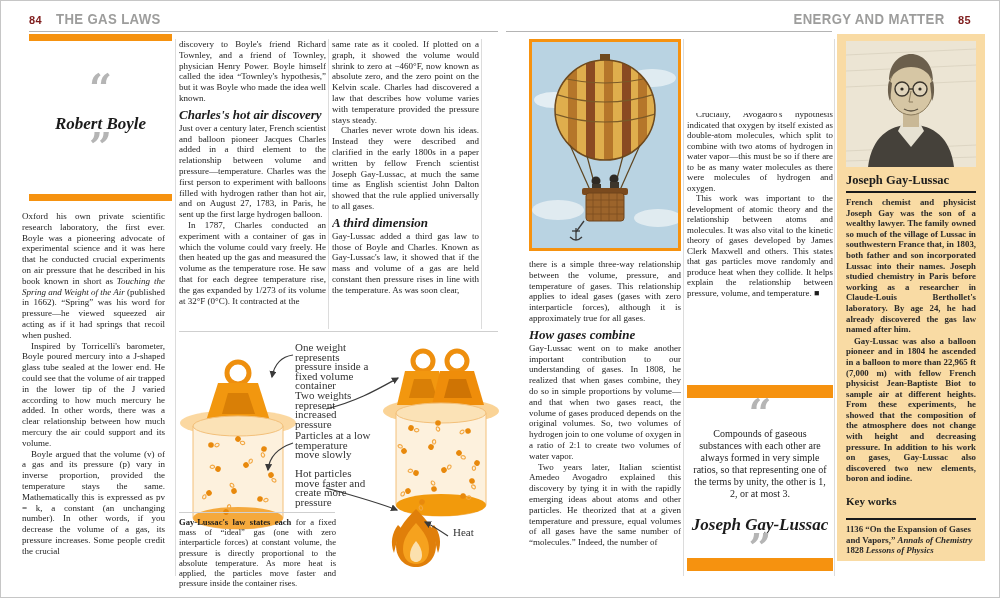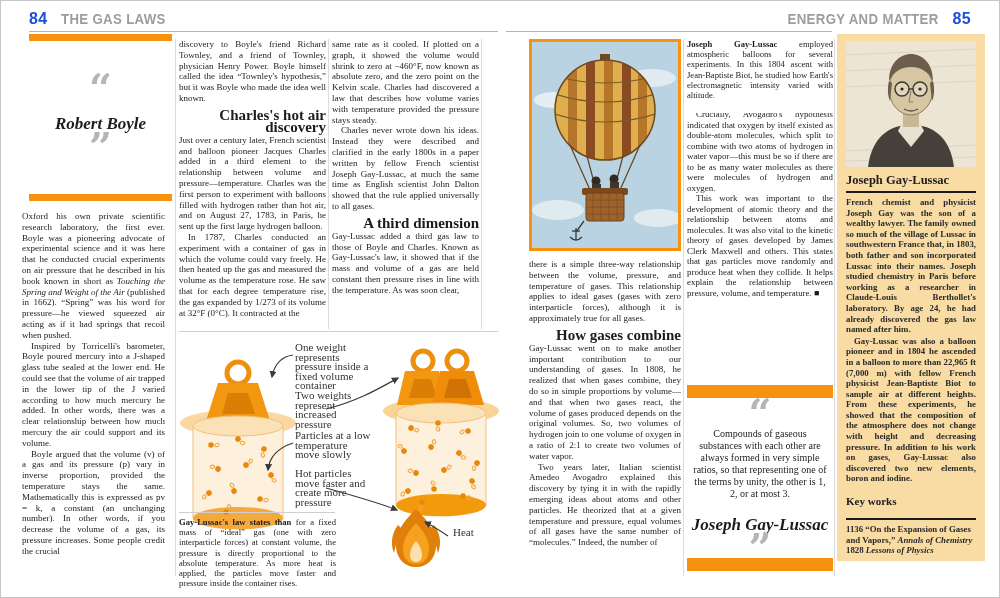--- a/index.html
+++ b/index.html
@@ -1,33 +1,33 @@
 <!DOCTYPE html>
 <html><head>
 <meta charset="utf-8">
 <style>
   html,body{margin:0;padding:0;background:#efefef;}
   .spread{position:relative;width:1000px;height:598px;background:#ffffff;border:1px solid #c6c6c6;
           font-family:"Liberation Serif",serif;color:#1c1c1c;overflow:hidden;box-sizing:border-box;}
   
   .hdr{position:absolute;top:9px;font-family:"Liberation Sans",sans-serif;font-weight:bold;font-size:15px;
        letter-spacing:.4px;white-space:nowrap;}
-  .hdr .num{color:#1d4ed8;font-size:16px;}
+  .hdr .num{color:#7f1d1d;font-size:11px;}
   .hdr .sec{color:#9d9d9c;}
   .cond{display:inline-block;transform:scaleX(.88);transform-origin:left center;}
   .condr{display:inline-block;transform:scaleX(.88);transform-origin:right center;}
   .hrule{position:absolute;height:1px;background:#b4b4b4;}
   .vr{position:absolute;width:1px;background:#dcdcdc;}
   .bar{position:absolute;background:#f6920f;}
   
   .col{position:absolute;font-size:9px;line-height:10.8px;text-align:justify;overflow:hidden;}
   .col p{margin:0 0 4px 0;}
   .col p.ind{text-indent:9px;margin-top:-4px;}
   .col p.cont{margin-top:-4px;}
-  .bhead{font-weight:bold;font-size:15px;margin:5px 0 2px 0;text-align:right;line-height:12px;}
+  .bhead{font-weight:bold;font-size:13px;margin:5px 0 2px 0;text-align:left;line-height:12px;font-style:italic;}
   .it{font-style:italic;}
   .bld{font-weight:bold;}
   
   .qbox{position:absolute;display:flex;flex-direction:column;align-items:center;text-align:center;}
   .qbar{width:100%;height:7px;background:#f6920f;flex:none;}
   .qmark{font-family:"DejaVu Serif",serif;font-weight:bold;font-size:40px;line-height:26px;color:#b5b5b5;height:26px;}
   .qtext{font-size:10.4px;line-height:12.4px;padding:2px 4px;}
   .qattr{font-weight:bold;font-size:17px;margin-top:13px;font-style:italic;}
   .qspacer{flex:1;}
   
@@ -179,21 +179,21 @@
   </svg>
 
   <div class="dlabel" style="left:294px;top:342px;width:74px;">One weight represents pressure inside a fixed volume container</div>
   <div class="dlabel" style="left:294px;top:390px;width:74px;">Two weights represent increased pressure</div>
   <div class="dlabel" style="left:294px;top:430px;width:78px;">Particles at a low temperature move slowly</div>
   <div class="dlabel" style="left:294px;top:468px;width:74px;">Hot particles move faster and create more pressure</div>
   <div class="dlabel" style="left:452px;top:527px;width:36px;">Heat</div>
 
   <div class="hrule" style="left:178px;top:511px;width:156px;background:#cfcfcf;"></div>
   <div class="capt" style="left:178px;top:516px;width:157px;">
-    <span class="bld">Gay-Lussac's law states than</span><span> for a fixed mass of “ideal” gas (one with zero interparticle forces) at constant volume, the pressure is directly proportional to the absolute temperature. As more heat is applied, the particles move faster and pressure inside the container rises.</span>
+    <span class="bld">Gay-Lussac's law states each</span><span> for a fixed mass of “ideal” gas (one with zero interparticle forces) at constant volume, the pressure is directly proportional to the absolute temperature. As more heat is applied, the particles move faster and pressure inside the container rises.</span>
   </div>
 
   <div class="figframe" style="left:528px;top:38px;width:152px;height:212px;">
     <svg width="146" height="206" viewBox="0 0 146 206">
       <rect width="146" height="206" fill="#b9d3e2"></rect>
       <ellipse cx="22" cy="58" rx="20" ry="8" fill="#e9f1f5" opacity="0.9"></ellipse>
       <ellipse cx="120" cy="36" rx="24" ry="9" fill="#e9f1f5" opacity="0.8"></ellipse>
       <ellipse cx="26" cy="168" rx="26" ry="10" fill="#e4edf2" opacity="0.9"></ellipse>
       <ellipse cx="126" cy="176" rx="24" ry="9" fill="#e4edf2" opacity="0.9"></ellipse>
       <g>
@@ -247,23 +247,20 @@
     </svg>
   </div>
 
   <div class="col" style="left:528px;top:258px;width:152px;height:315px;">
     <p>there is a simple three-way relationship between the volume, pressure, and temperature of gases. This relationship applies to ideal gases (gases with zero interparticle forces), although it is approximately true for all gases.</p>
     <div class="bhead">How gases combine</div>
     <p>Gay-Lussac went on to make another important contribution to our understanding of gases. In 1808, he realized that when gases combine, they do so in simple proportions by volume—and that when two gases react, the volume of gases produced depends on the original volumes. So, two volumes of hydrogen join to one volume of oxygen in a ratio of 2:1 to create two volumes of water vapor.</p>
     <p class="ind">Two years later, Italian scientist Amedeo Avogadro explained this discovery by tying it in with the rapidly emerging ideas about atoms and other particles. He theorized that at a given temperature and pressure, equal volumes of all gases have the same number of “molecules.” Indeed, the number of</p>
   </div>
 
-  <div class="capt" style="left:686px;top:38px;width:146px;">
-    <span class="bld">Joseph Gay-Lussac</span><span> employed atmospheric balloons for several experiments. In this 1804 ascent with Jean-Baptiste Biot, he studied how Earth's electromagnetic intensity varied with altitude.</span>
-  </div>
 
   <div class="col" style="left:686px;top:112px;width:146px;height:270px;font-size:8.9px;line-height:10.5px;">
     <p class="ind cont">Crucially, Avogadro's hypothesis indicated that oxygen by itself existed as double-atom molecules, which split to combine with two atoms of hydrogen in water vapor—this must be so if there are to be as many water molecules as there were molecules of hydrogen and oxygen.</p>
     <p class="ind cont">This work was important to the development of atomic theory and the relationship between atoms and molecules. It was also vital to the kinetic theory of gases developed by James Clerk Maxwell and others. This states that gas particles move randomly and produce heat when they collide. It helps explain the relationship between pressure, volume, and temperature. ■</p>
   </div>
 
   <div class="bar" style="left:686px;top:384px;width:146px;height:13px;"></div>
 
   <div class="qbox" style="left:686px;top:399px;width:146px;height:156px;">
     <div class="qmark">“</div>

